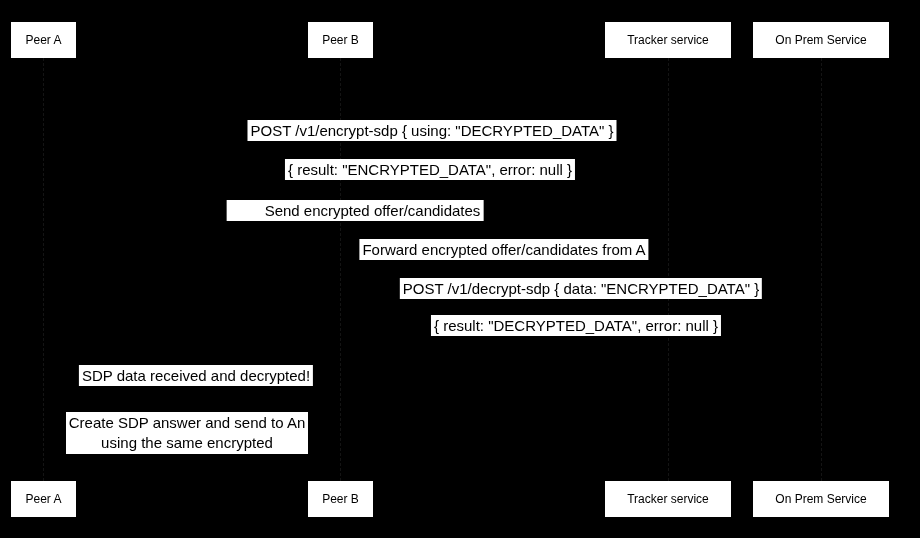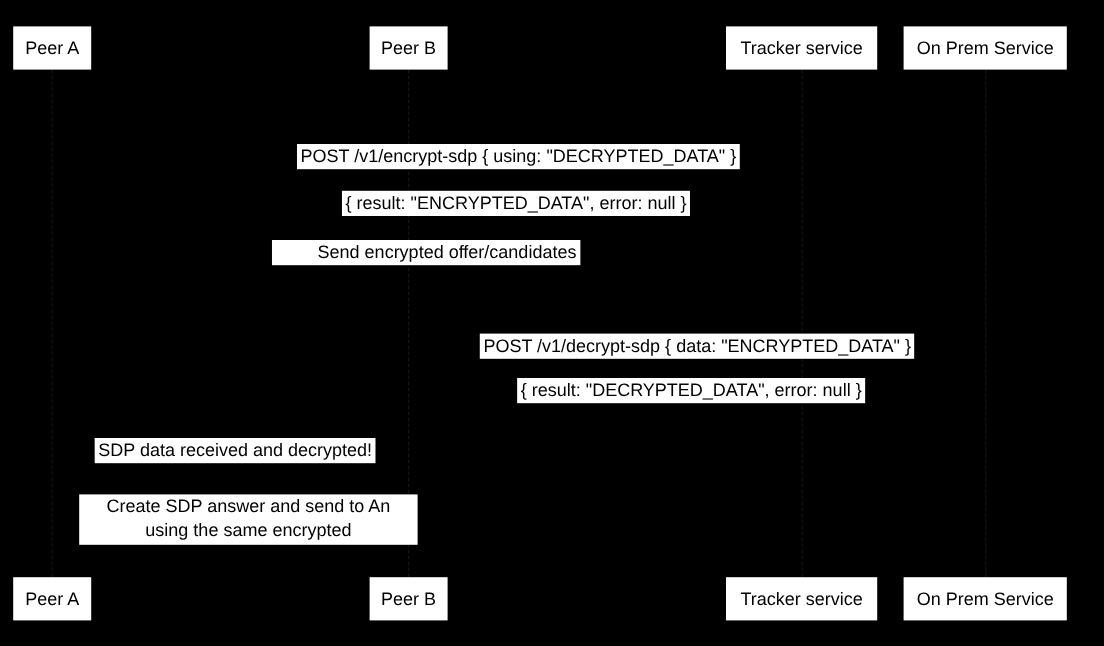--- a/index.html
+++ b/index.html
@@ -24,42 +24,42 @@
     top: 58px;
     height: 423px;
     width: 0;
     border-left: 1px dashed #141414;
   }
   .actor-box {
     position: absolute;
     height: 36px;
     background: #ffffff;
     color: #000000;
-    font-size: 15px;
+    font-size: 12px;
     display: flex;
     align-items: center;
     justify-content: center;
     box-sizing: border-box;
     white-space: nowrap;
   }
   .msg-label {
     position: absolute;
     transform: translateX(-50%);
     background: #ffffff;
     color: #000000;
     font-size: 15px;
     line-height: 19px;
     padding: 1px 3px;
     white-space: nowrap;
   }
   .note-box {
     position: absolute;
     left: 66px;
     top: 412px;
-    width: 282px;
+    width: 242px;
     height: 42px;
     background: #ffffff;
     color: #000000;
     font-size: 15px;
     line-height: 20px;
     text-align: center;
     box-sizing: border-box;
     padding-top: 1px;
   }
   .note-box span { display: block; }
@@ -75,20 +75,21 @@
   <div class="lifeline" style="left:821px;"></div>
 
   <div class="actor-box" style="left:11px;  top:22px; width:65px;">Peer A</div>
   <div class="actor-box" style="left:308px; top:22px; width:65px;">Peer B</div>
   <div class="actor-box" style="left:605px; top:22px; width:126px;">Tracker service</div>
   <div class="actor-box" style="left:753px; top:22px; width:136px;">On Prem Service</div>
 
   <div class="msg-label" style="left:432px; top:120px;">POST /v1/encrypt-sdp { using: "DECRYPTED_DATA" }</div>
   <div class="msg-label" style="left:430px; top:159px;">{ result: "ENCRYPTED_DATA", error: null }</div>
   <div class="msg-label" style="left:355px; top:200px;padding-left:38px;">Send encrypted offer/candidates</div>
+  <div class="msg-label" style="left:504px; top:239px;">Forward encrypted offer/candidates from A</div>
   <div class="msg-label" style="left:581px; top:278px;">POST /v1/decrypt-sdp { data: "ENCRYPTED_DATA" }</div>
   <div class="msg-label" style="left:576px; top:315px;">{ result: "DECRYPTED_DATA", error: null }</div>
   <div class="msg-label" style="left:196px; top:365px;">SDP data received and decrypted!</div>
 
   <div class="note-box">
     <span>Create SDP answer and send to An</span>
     <span>using the same encrypted</span>
   </div>
 
   <div class="actor-box" style="left:11px;  top:481px; width:65px;">Peer A</div>

